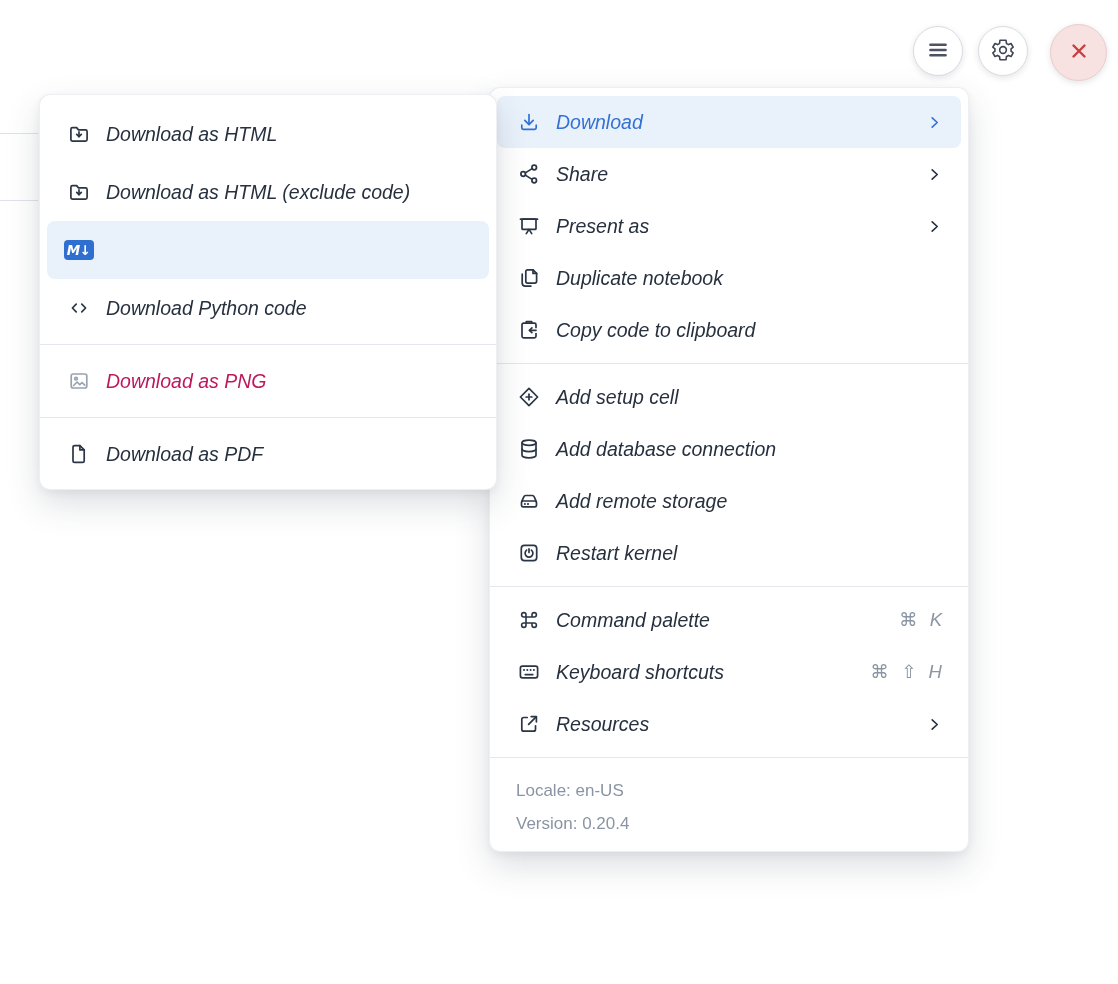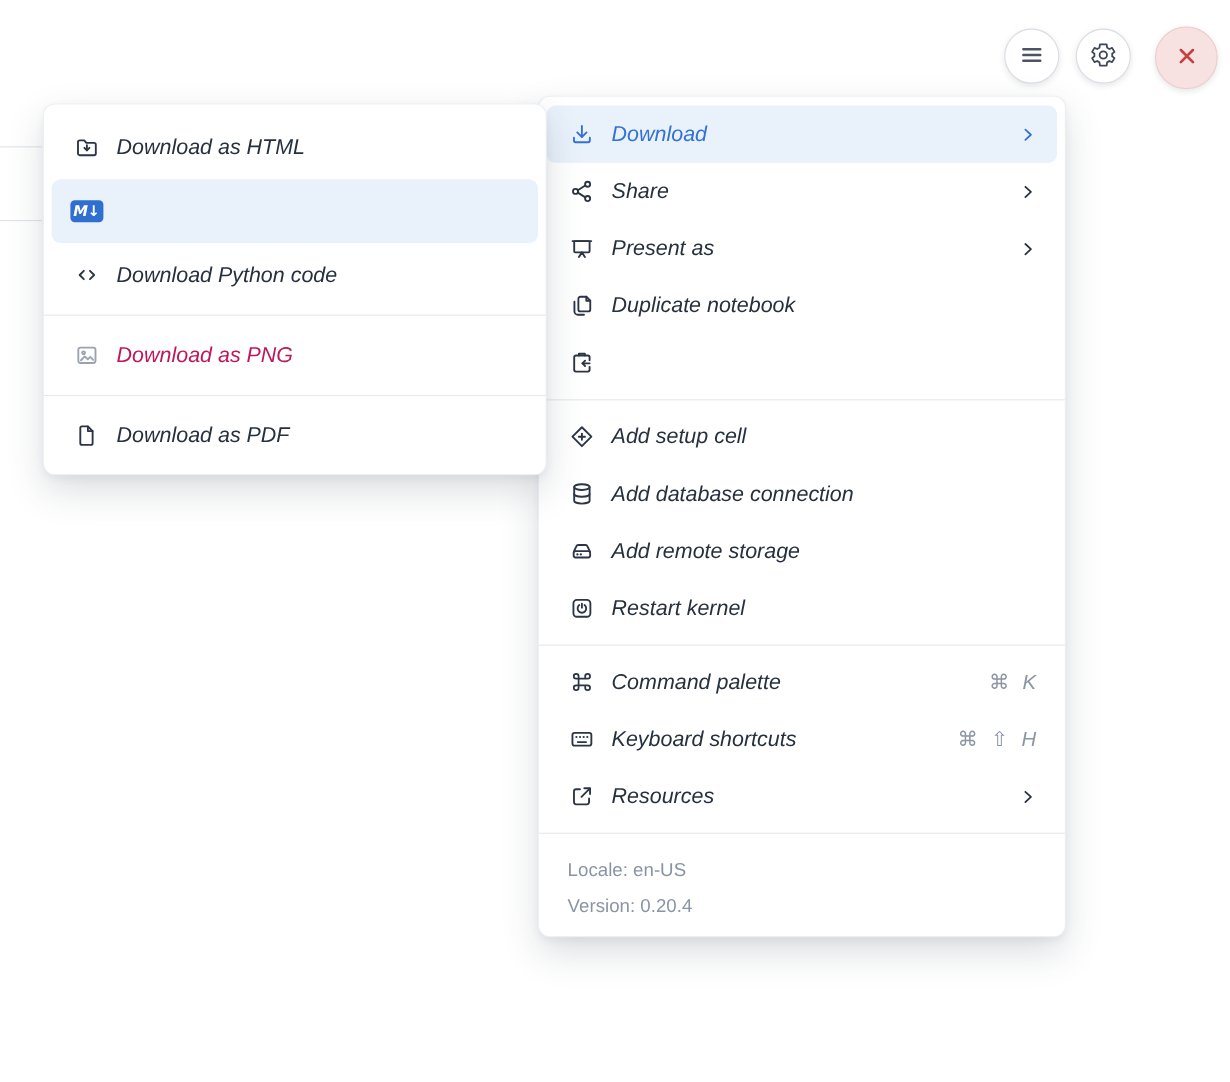--- a/index.html
+++ b/index.html
@@ -108,20 +108,30 @@
     <div class="row">
       <span class="icon">
         <svg width="24" height="24" viewBox="0 0 24 24" fill="none" stroke="currentColor" stroke-width="1.7" stroke-linecap="round" stroke-linejoin="round">
           <path d="M3.9 7.2c0-.9.7-1.6 1.6-1.6h4.1l1.9 2.3h7c.9 0 1.6.7 1.6 1.6v8c0 .9-.7 1.6-1.6 1.6H5.5c-.9 0-1.6-.7-1.6-1.6z"></path>
           <path d="M12 9.9v4.7"></path>
           <path d="M9.7 12.4l2.3 2.3 2.3-2.3"></path>
         </svg>
       </span>
       <span class="label">Download as HTML</span>
     </div>
+    <div class="row">
+      <span class="icon">
+        <svg width="24" height="24" viewBox="0 0 24 24" fill="none" stroke="currentColor" stroke-width="1.7" stroke-linecap="round" stroke-linejoin="round">
+          <path d="M3.9 7.2c0-.9.7-1.6 1.6-1.6h4.1l1.9 2.3h7c.9 0 1.6.7 1.6 1.6v8c0 .9-.7 1.6-1.6 1.6H5.5c-.9 0-1.6-.7-1.6-1.6z"></path>
+          <path d="M12 9.9v4.7"></path>
+          <path d="M9.7 12.4l2.3 2.3 2.3-2.3"></path>
+        </svg>
+      </span>
+      <span class="label">Download as HTML (exclude code)</span>
+    </div>
     <div class="row highlight">
       <span class="icon">
         <span class="md-badge">M↓</span>
       </span>
     </div>
     <div class="row">
       <span class="icon">
         <svg width="24" height="24" viewBox="0 0 24 24" fill="none" stroke="currentColor" stroke-width="1.7" stroke-linecap="round" stroke-linejoin="round">
           <path d="M9.2 8.2 5.4 12l3.8 3.8"></path>
           <path d="M14.8 8.2 18.6 12l-3.8 3.8"></path>
@@ -213,20 +223,21 @@
       </div>
       <div class="row">
         <span class="icon">
           <svg width="24" height="24" viewBox="0 0 24 24" fill="none" stroke="currentColor" stroke-width="1.7" stroke-linecap="round" stroke-linejoin="round">
             <path d="M19 9.5V6.8c0-.9-.7-1.6-1.6-1.6H6.6C5.7 5.2 5 5.9 5 6.8v11.4c0 .9.7 1.6 1.6 1.6h10.8c.9 0 1.6-.7 1.6-1.6v-2.7"></path>
             <path d="M9.3 5.2V3.6h5.4v1.6"></path>
             <path d="M19 12.3h-6.5"></path>
             <path d="M14.9 9.9l-2.4 2.4 2.4 2.4"></path>
           </svg>
         </span>
+        <span class="label">Copy code to clipboard</span>
       </div>
       <div class="divider"></div>
       <div class="row">
         <span class="icon">
           <svg width="24" height="24" viewBox="0 0 24 24" fill="none" stroke="currentColor" stroke-width="1.7" stroke-linecap="round" stroke-linejoin="round">
             <path d="M12 3.4 20.6 12 12 20.6 3.4 12z"></path>
             <path d="M12 9.2v5.6"></path>
             <path d="M9.2 12h5.6"></path>
           </svg>
         </span>

